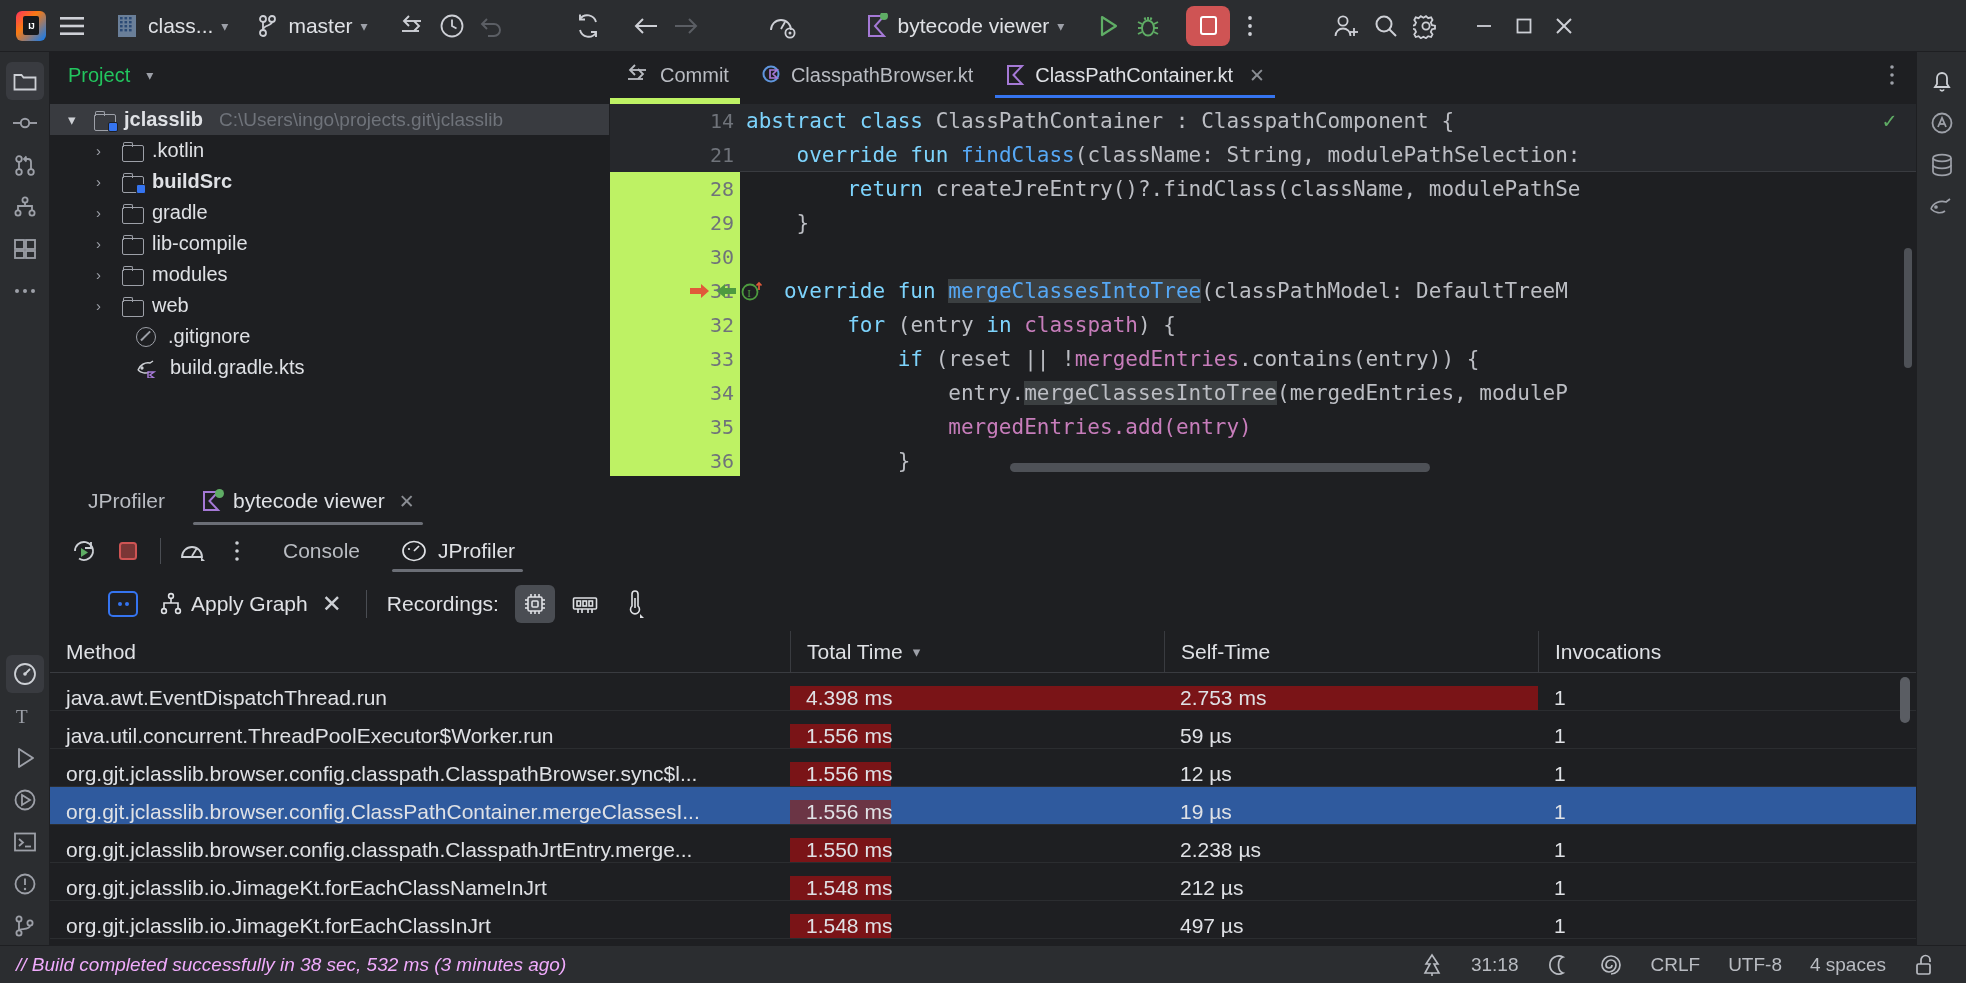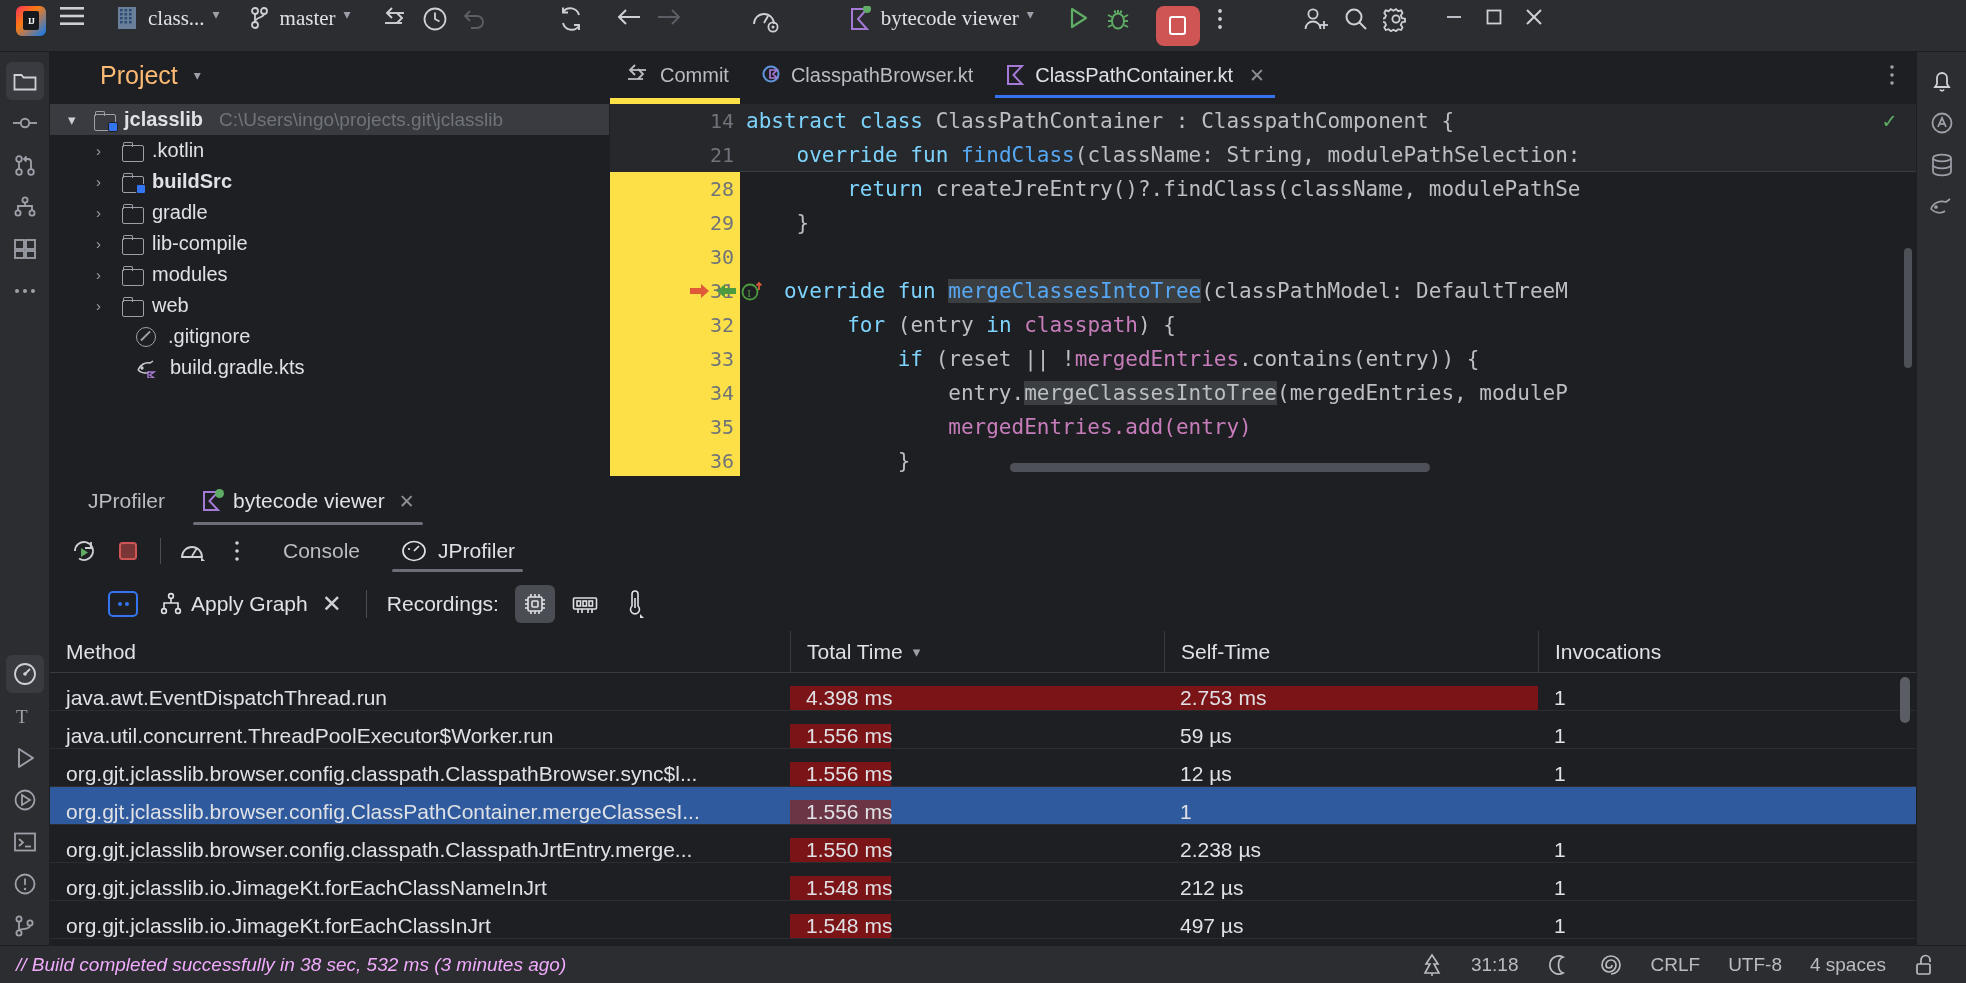--- a/index.html
+++ b/index.html
@@ -16,25 +16,24 @@
   .titlebar {
     height: 52px; min-height: 52px;
     background: #2b2d30;
     display: flex; align-items: center;
     padding: 0 14px 0 10px;
     gap: 0px;
     border-bottom: 1px solid #1e1f22;
   }
   .tb-btn {
     height: 40px; min-width: 40px;
-    display: flex; align-items: flex-start; justify-content: center;
+    display: flex; align-items: center; justify-content: center;
     border-radius: 6px; cursor: pointer;
     color: #ced0d6;
     padding: 0 6px;
-    font-family: Liberation Serif, serif;
   }
   .tb-label { font-size: 21px; color: #dfe1e5; white-space: nowrap; }
   .tb-gap { width: 18px; }
   .tb-gap-lg { width: 56px; }
   .chev { font-size: 14px; color: #9da0a8; margin-left: 8px; }
   .ij-logo {
     width: 30px; height: 30px; border-radius: 6px;
     background: linear-gradient(135deg,#fe315d 0%,#f97a12 38%,#087cfa 100%);
     display:flex;align-items:center;justify-content:center;
   }
@@ -75,21 +74,21 @@
   
   .project {
     width: 560px; min-width: 560px; background: #1e1f22;
     display: flex; flex-direction: column;
     border-right: 1px solid #1e1f22;
   }
   .proj-header {
     height: 46px; display:flex; align-items:center; padding: 0 18px;
     gap: 8px;
   }
-  .proj-title { font-size: 25px; color:#fdba74;margin-left:32px; }
+  .proj-title { font-size: 20px; color:#22c55e; }
   .tree { padding-top: 6px; font-size: 20px; }
   .node {
     height: 31px; display:flex; align-items:center; gap: 8px;
     padding-left: 18px; white-space: nowrap; cursor: pointer;
   }
   .node.selected { background: #393b40; border-radius: 0; }
   .arrow { width: 18px; color:#9da0a8; font-size: 15px; display:inline-block;}
   .arrow.open { color:#cdd0d5; }
   .node-label { color:#dfe1e5; }
   .node-label.bold { font-weight: bold; }
@@ -135,21 +134,21 @@
     content:""; position:absolute;left:6px;right:6px;bottom:0;height:3px;background:#3574f0;
   }
   .ed-tab .x { color:#8b8e94; font-size:19px; margin-left:6px; }
   .ed-more { position:absolute; right:14px; top:0; height:46px; display:flex;align-items:center;
              color:#9da0a8; font-size:22px; cursor:pointer; padding:0 6px;}
   .kt-ico { width:20px;height:22px;flex-shrink:0; }
   .kt-ico svg { display:block; }
 
   .code-wrap { flex:1; display:flex; position:relative; overflow:hidden;
                font-family:"DejaVu Sans Mono", monospace; font-size:21px; }
-  .gutter { width: 130px; min-width:130px; background:#fde047; padding-top:6px; }
+  .gutter { width: 130px; min-width:130px; background:#bef264; padding-top:6px; }
   .gline { height:34px; display:flex; align-items:center; justify-content:flex-end;
            padding-right:6px; color:#6f737a; font-size:20px; position:relative; }
   .gline .gicons { position:absolute; left:78px; display:flex; align-items:center; gap:2px; }
   .code { flex:1; padding-top:6px; position:relative; overflow:hidden; }
   .cline { height:34px; display:flex; align-items:center; white-space:pre; padding-left:6px; }
   .sticky { background:#26282c; }
   .kw { color:#7dd3fc; }
   .fn { color:#56a8f5; }
   .plain { color:#bcbec4; }
   .prop { color:#c77dbb; }
@@ -854,20 +853,23 @@
                 <span class="cval">12 µs</span>
               </div>
             <div class="cell i">1</div>
           </div>
           <div class="trow sel">
             <div class="cell m">org.gjt.jclasslib.browser.config.ClassPathContainer.mergeClassesI...</div>
             <div class="cell t">
                 <span class="bar" style="width:27%"></span>
                 <span class="cval">1.556 ms</span>
               </div>
+            <div class="cell s">
+                <span class="cval">19 µs</span>
+              </div>
             <div class="cell i">1</div>
           </div>
           <div class="trow">
             <div class="cell m">org.gjt.jclasslib.browser.config.classpath.ClasspathJrtEntry.merge...</div>
             <div class="cell t">
                 <span class="bar" style="width:27%"></span>
                 <span class="cval">1.550 ms</span>
               </div>
             <div class="cell s">
                 <span class="cval">2.238 µs</span>

